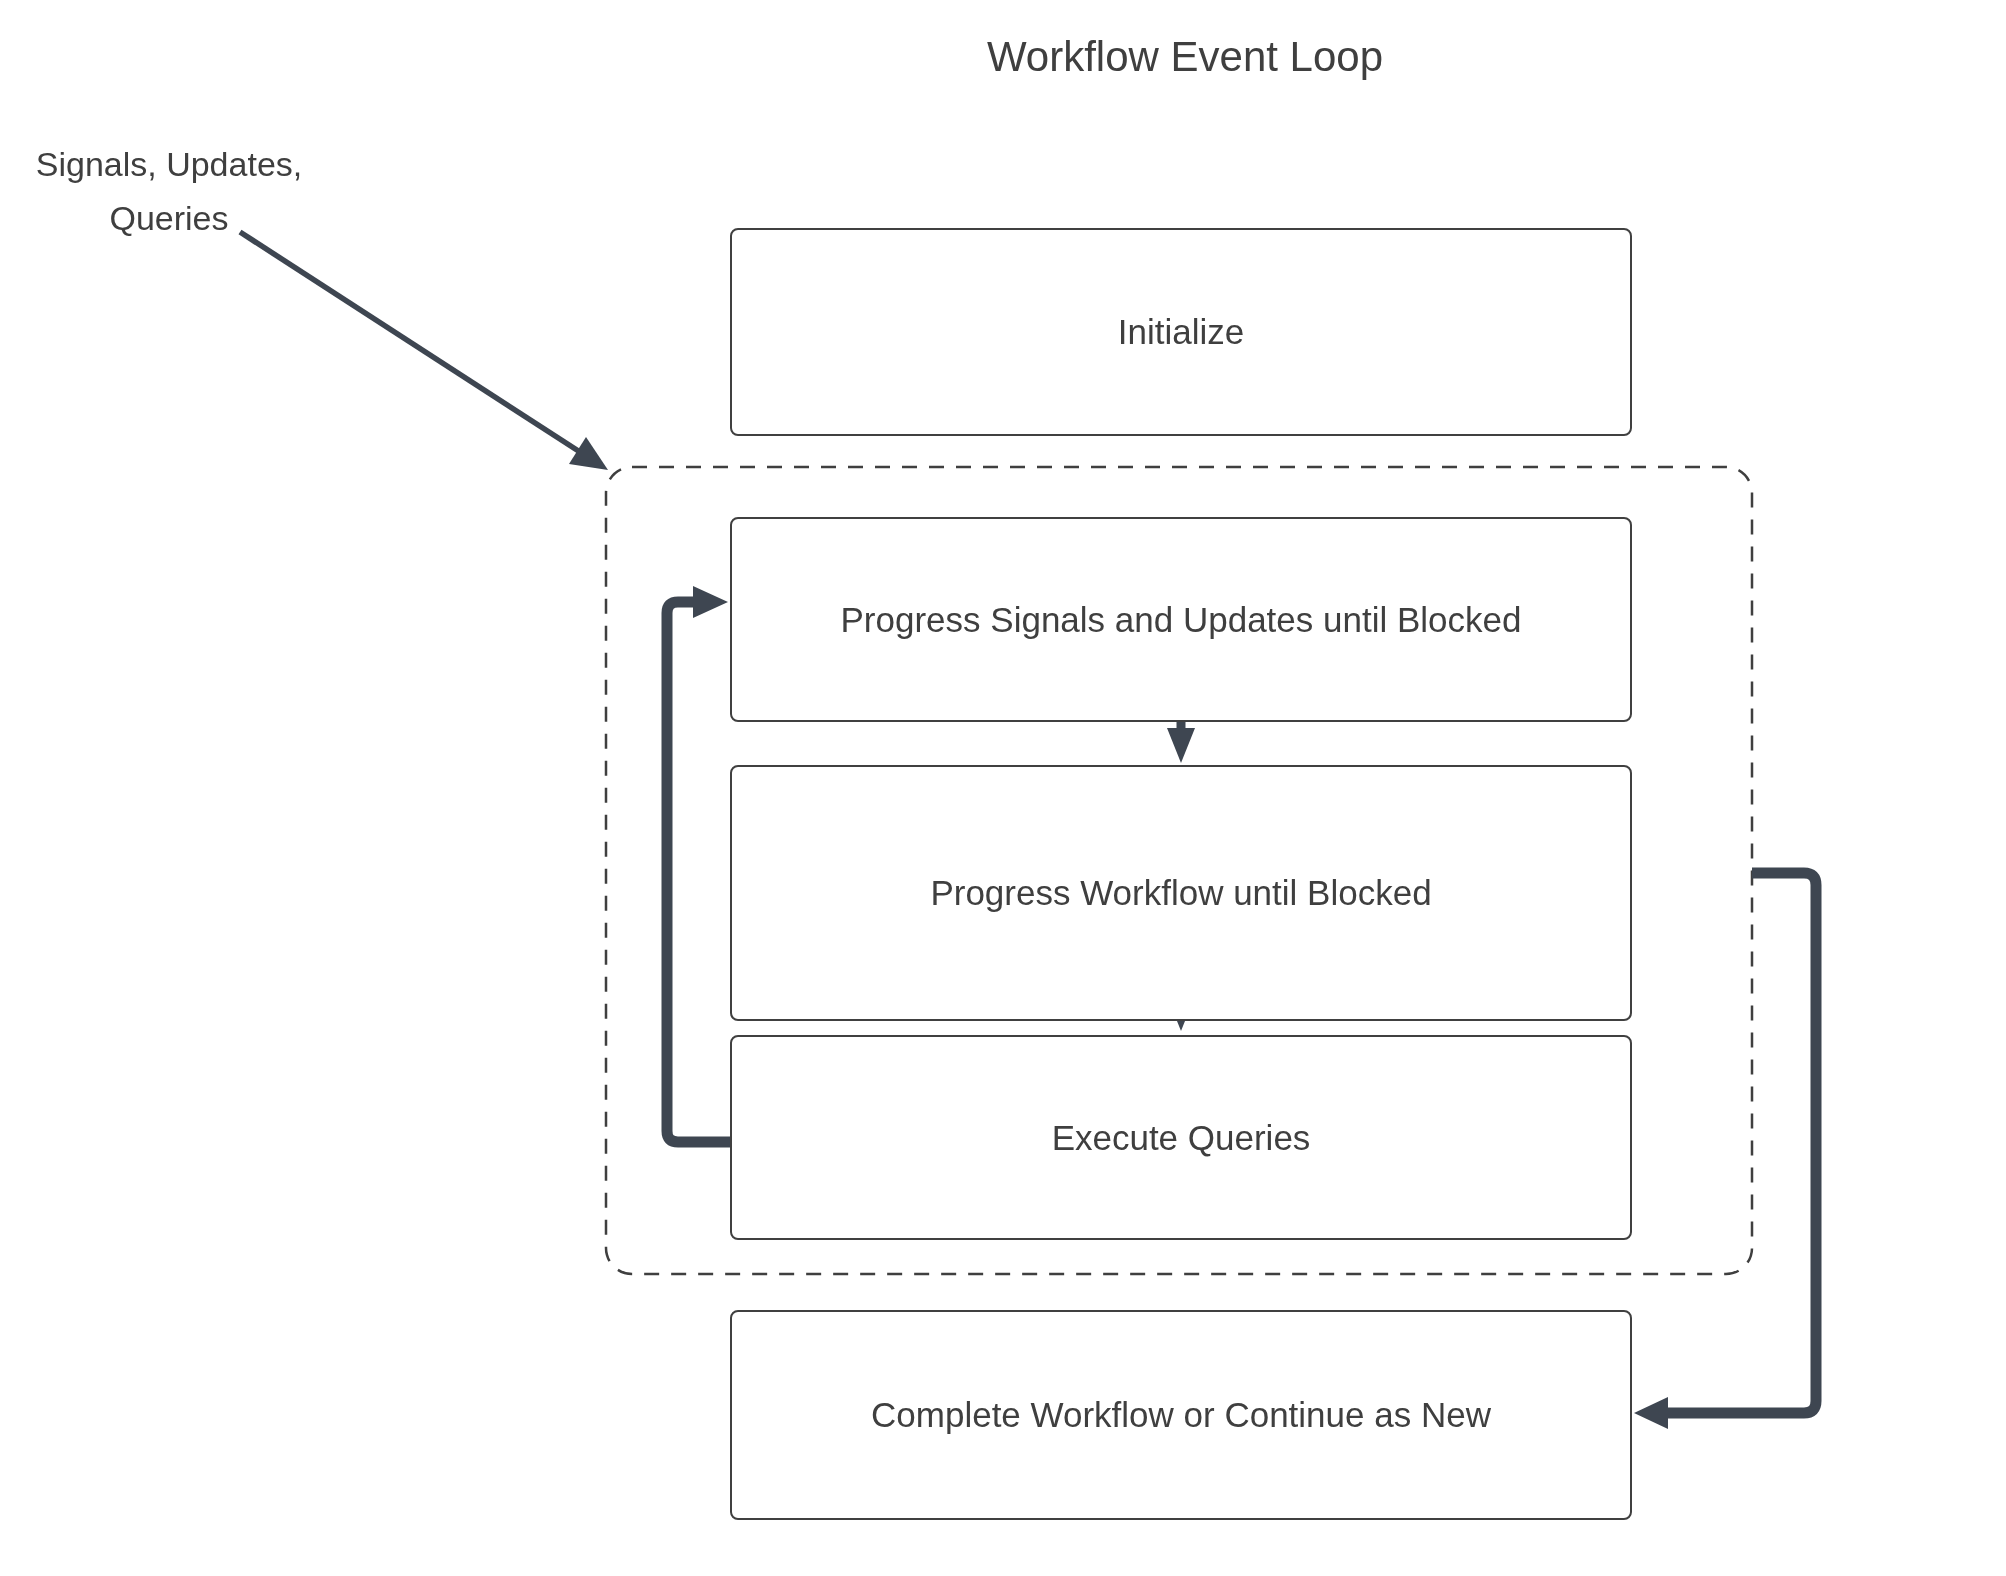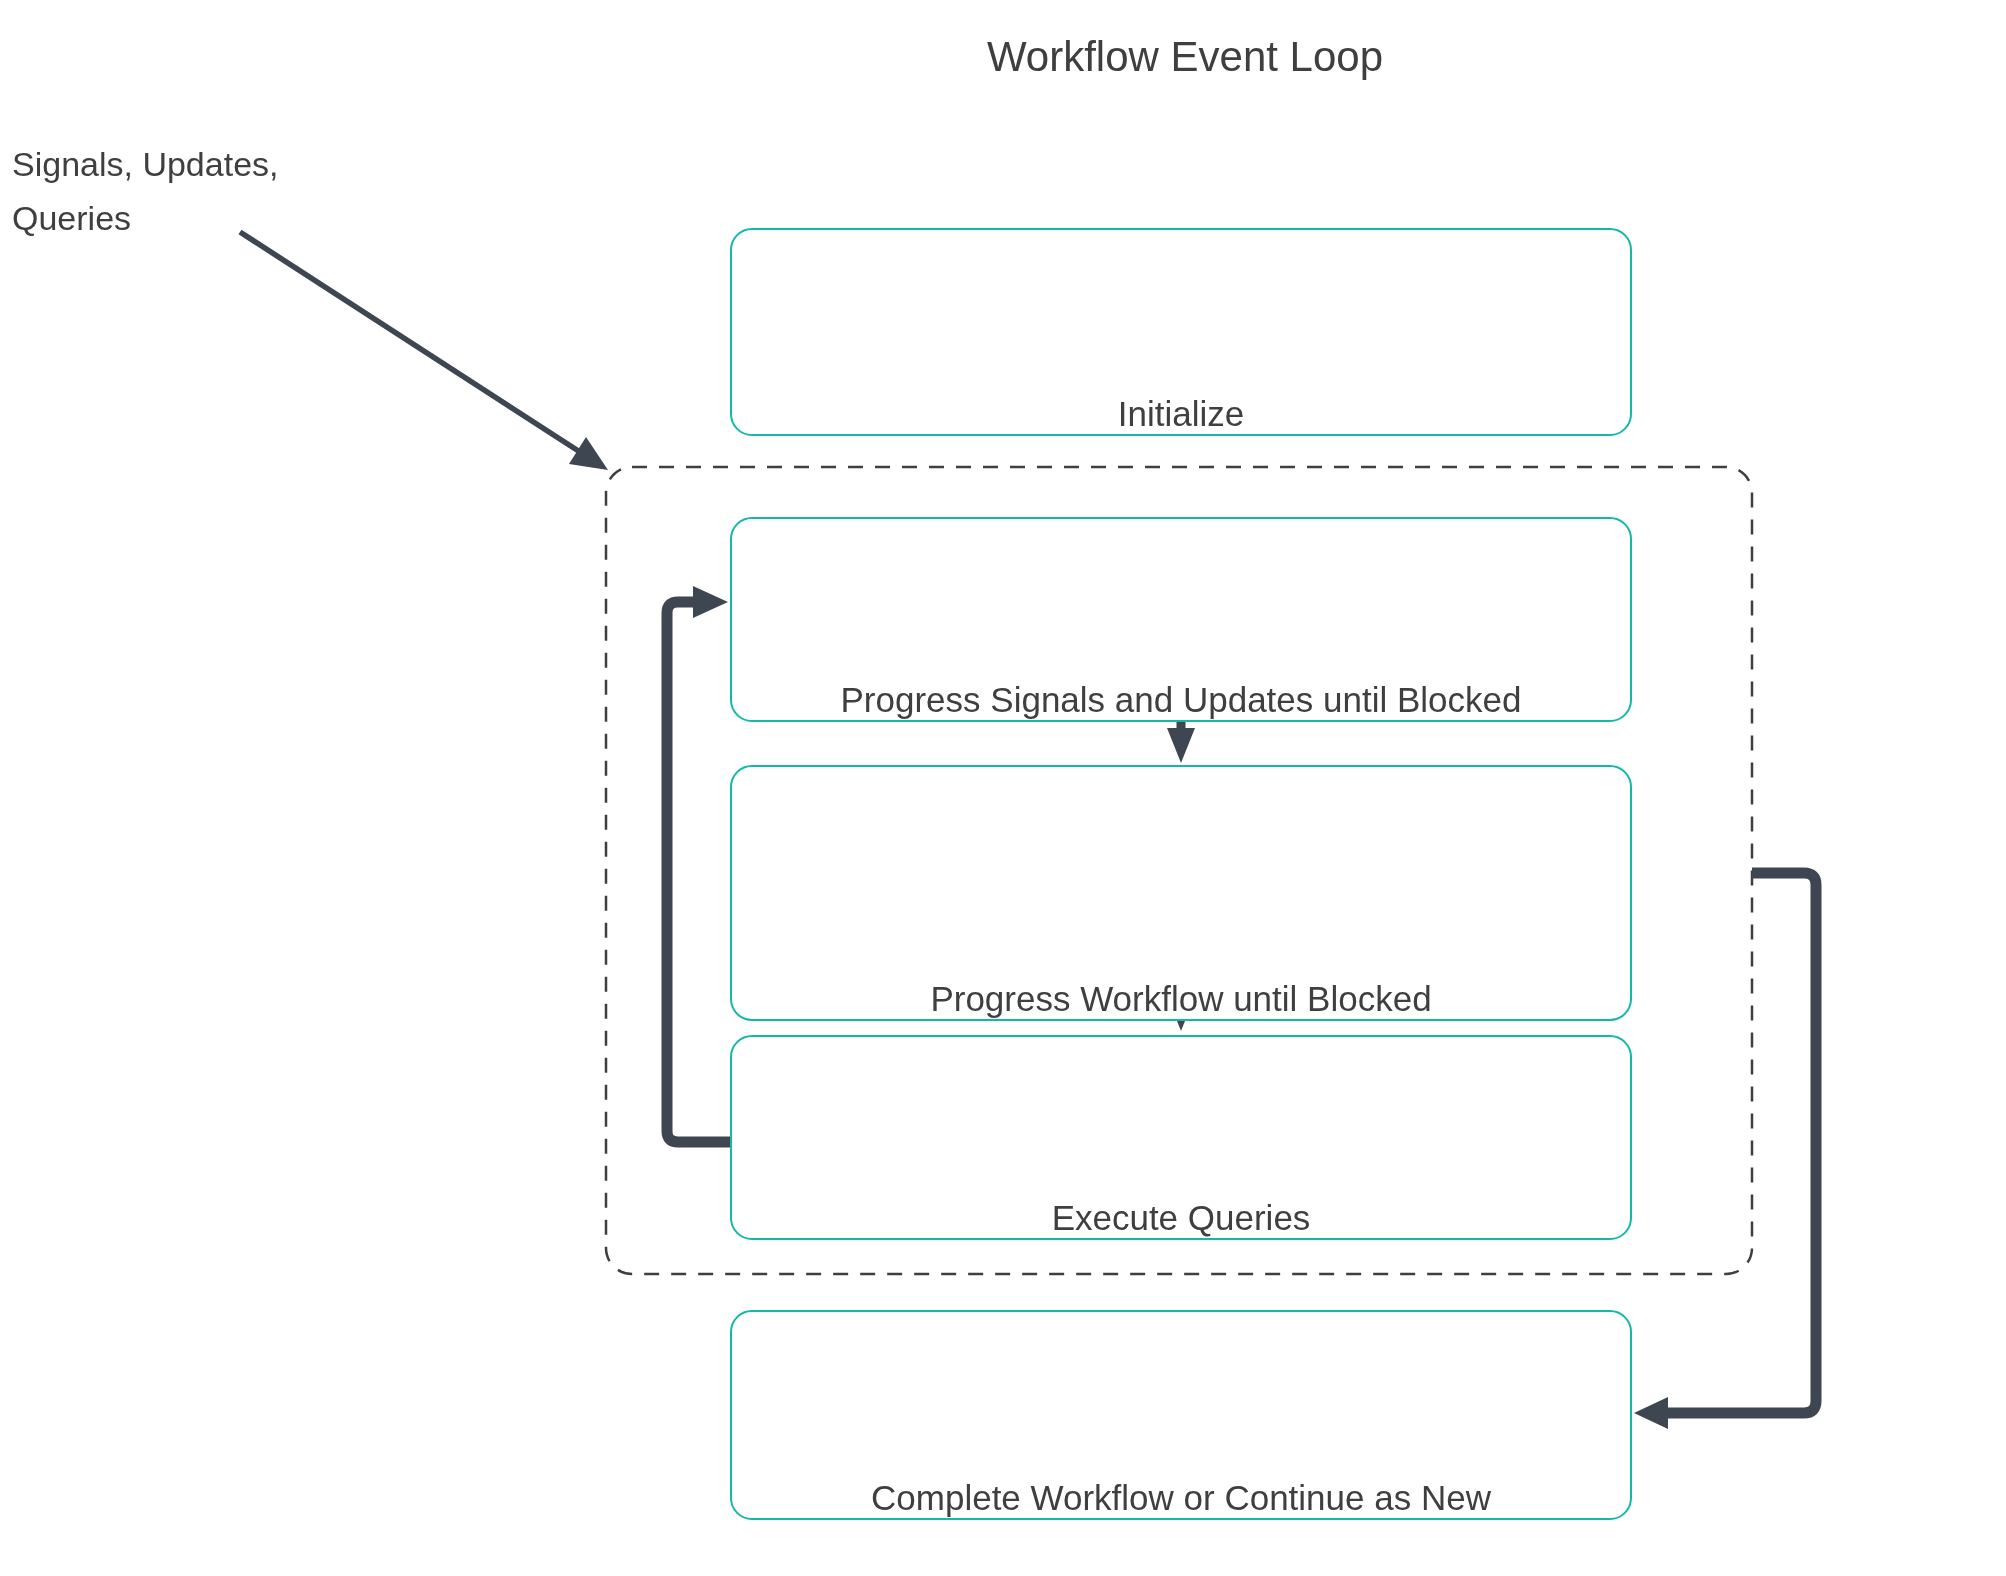--- a/index.html
+++ b/index.html
@@ -18,33 +18,33 @@
   }
   .diagram-title {
     position: absolute;
     left: 680px; top: 33px; width: 1010px;
     text-align: center;
     font-size: 42px;
     color: #3f3f3f;
   }
   .annotation {
     position: absolute;
-    left: 12px; top: 137px; width: 292px;
-    text-align: left;
+    left: 23px; top: 137px; width: 292px;
+    text-align: center;
     font-size: 34px;
     line-height: 54px;
     color: #3f3f3f;
   }
   .node {
     position: absolute;
     background: #ffffff;
-    border: 2px solid #14b8a6;
-    border-radius: 22px;
+    border: 2px solid #404040;
+    border-radius: 8px;
     display: flex;
-    align-items: flex-end;
+    align-items: center;
     justify-content: center;
     text-align: center;
     font-size: 35px;
     color: #3f3f3f;
     box-sizing: border-box;
   }
   #node-initialize        { left: 730px; top: 228px;  width: 902px; height: 208px; }
   #node-progress-signals  { left: 730px; top: 497px;  width: 902px; height: 205px; margin-top: 20px; }
   #node-progress-workflow { left: 730px; top: 765px;  width: 902px; height: 256px; }
   #node-execute-queries   { left: 730px; top: 1035px; width: 902px; height: 205px; }

